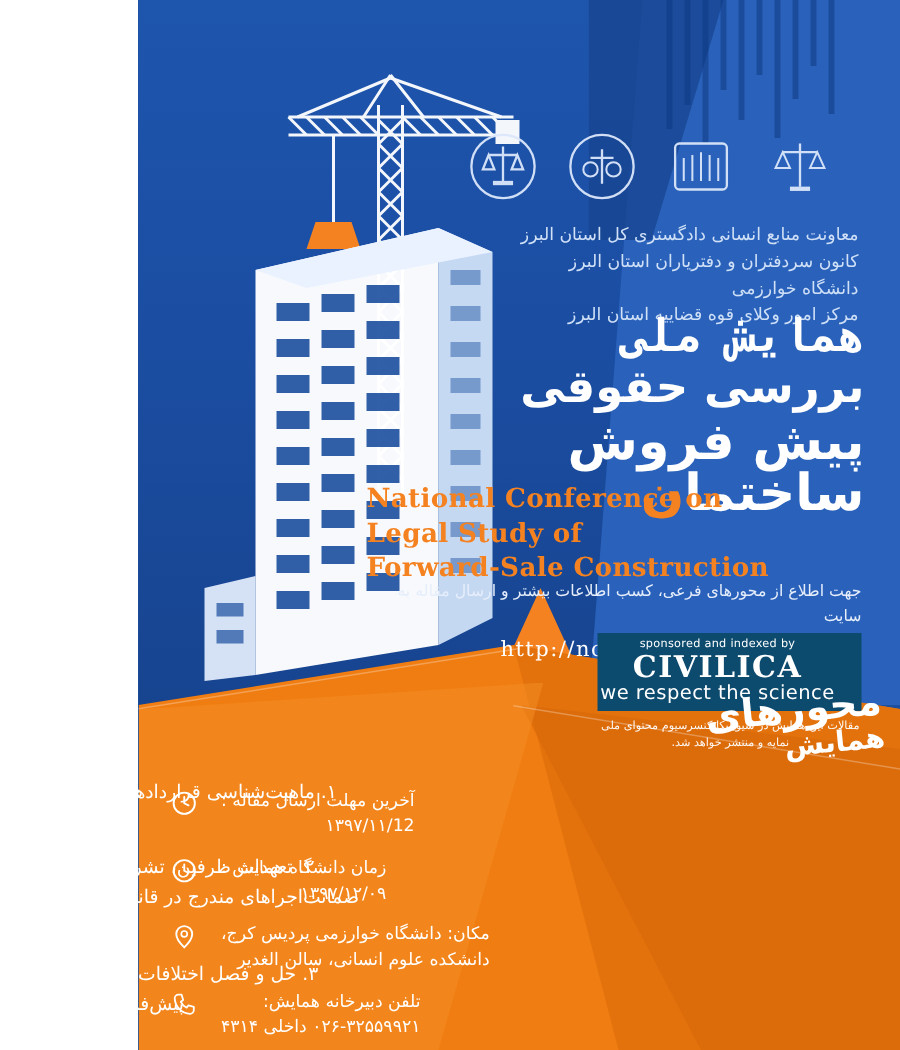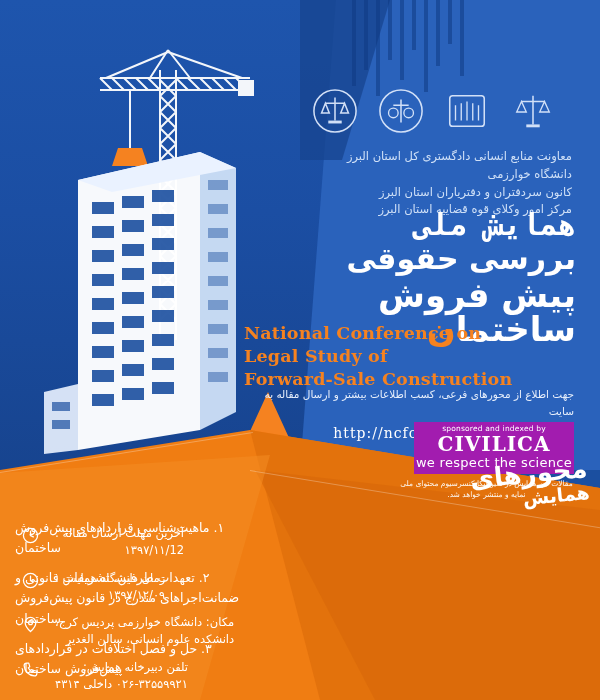--- a/index.html
+++ b/index.html
@@ -5,21 +5,21 @@
   html, body {
     margin: 0;
     padding: 0;
     background: #ffffff;
   }
   body {
     font-family: "DejaVu Sans", "Liberation Sans", sans-serif;
   }
   #poster {
     position: relative;
-    width: 600px;
+    width: 508px;
     height: 700px;
     overflow: hidden;
     background: #1b4fa0;
   }
 
   
   .bg-blue {
     position: absolute;
     left: 0; top: 0;
     width: 600px; height: 470px;
@@ -179,24 +179,24 @@
     font-size: 14px;
     letter-spacing: 1px;
     margin: 2px 0 1px 0;
   }
 
   
   .civilica {
     position: absolute;
     right: 26px; top: 422px;
     width: 160px;
-    background: #a21caf;
+    background: #0c4a6e;
     color: #ffffff;
     text-align: center;
-    padding: 2px 0 4px 0;
+    padding: 2px 16px 4px 0;
   }
   .civ-top { font-size: 7.5px; letter-spacing: .2px; line-height: 1.3; }
   .civ-mid {
     font-family: "DejaVu Serif", "Liberation Serif", serif;
     font-size: 20px; font-weight: bold; letter-spacing: 1px; line-height: 1.05;
   }
   .civ-bot { font-size: 13px; letter-spacing: .3px; }
   .civ-caption {
     position: absolute;
     right: 26px; top: 478px;
@@ -395,22 +395,22 @@
     </svg>
     <svg class="emblem" viewBox="0 0 48 48">
       <path d="M24 8 L24 38 M12 14 L36 14" stroke="#dbe7fb" stroke-width="1.6" fill="none"></path>
       <path d="M12 14 L7 25 L17 25 Z M36 14 L31 25 L41 25 Z" fill="none" stroke="#dbe7fb" stroke-width="1.4"></path>
       <rect x="17" y="38" width="14" height="3" fill="#dbe7fb"></rect>
     </svg>
   </div>
 
   <div class="organisers">
     <div>معاونت منابع انسانی دادگستری کل استان البرز</div>
+    <div>کانون سردفتران و دفتریاران استان البرز</div>
     <div>دانشگاه خوارزمی</div>
-    <div>کانون سردفتران و دفتریاران استان البرز</div>
     <div>مرکز امور وکلای قوه قضاییه استان البرز</div>
   </div>
 
   <div class="fa-title">
     <div class="l1">همایش ملی</div>
     <div class="l2">بررسی حقوقی</div>
     <div class="l3">
       <span>پیش فروش ساختما</span><span class="accent">ن</span>
     </div>
   </div>

